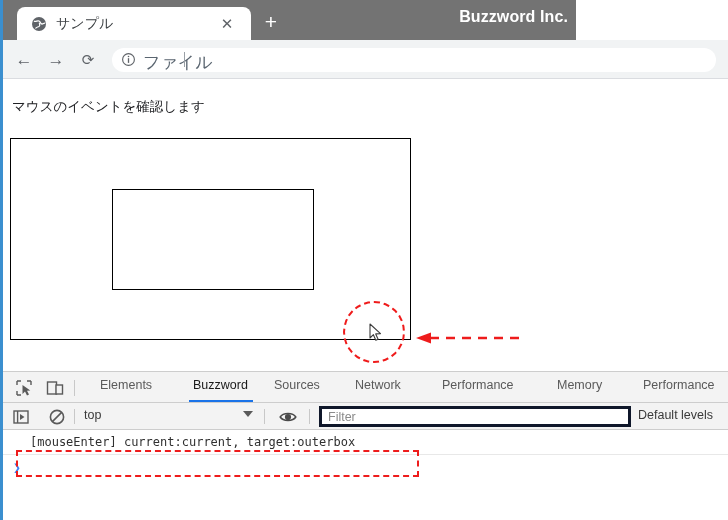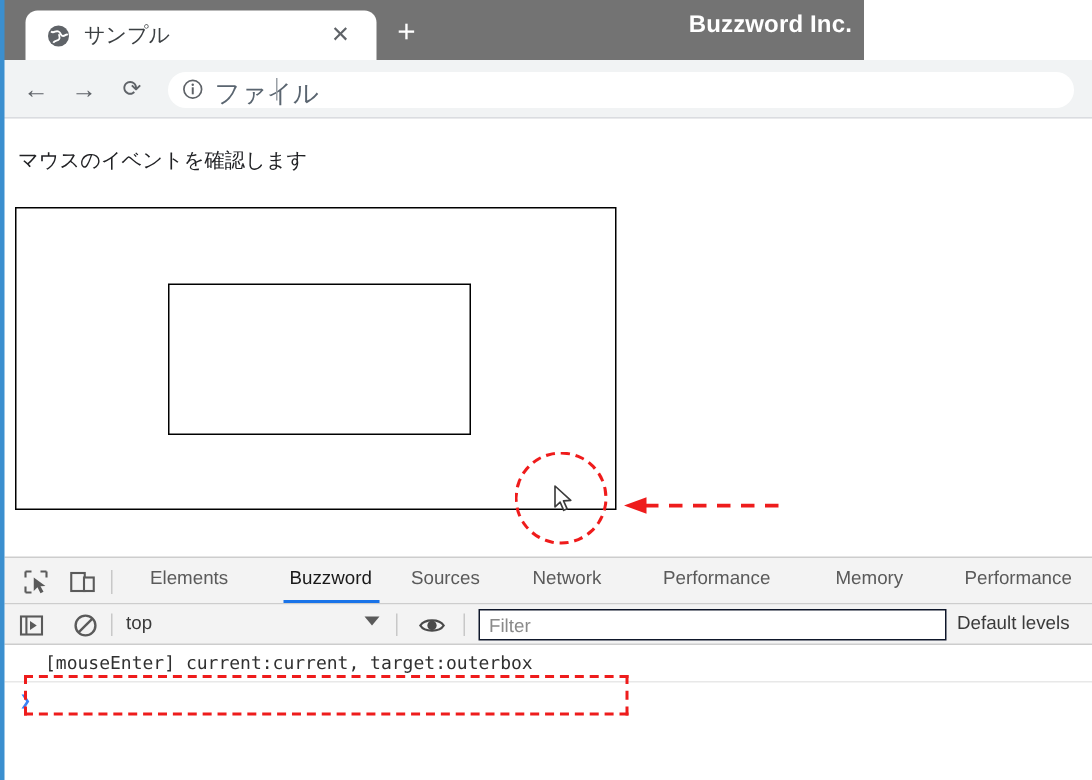--- a/index.html
+++ b/index.html
@@ -222,21 +222,21 @@
     width: 0; height: 0;
     border-left: 5px solid transparent;
     border-right: 5px solid transparent;
     border-top: 6px solid #5a5a5a;
     cursor: pointer;
   }
   .ct-filter {
     position: absolute; left: 316px; top: 3px;
     width: 312px; height: 21px;
     background: #ffffff;
-    border: 1px solid #0f172a;
+    border: 3px solid #0f172a;
     font-size: 12.5px;
     color: #3a3a3a;
     padding: 2px 6px;
     outline: none;
     font-family: "Liberation Sans", sans-serif;
   }
   .ct-filter::placeholder { color: #8a8a8a; }
   .ct-levels {
     position: absolute; left: 635px; top: 5px;
     font-size: 12.5px; color: #3a3a3a;

